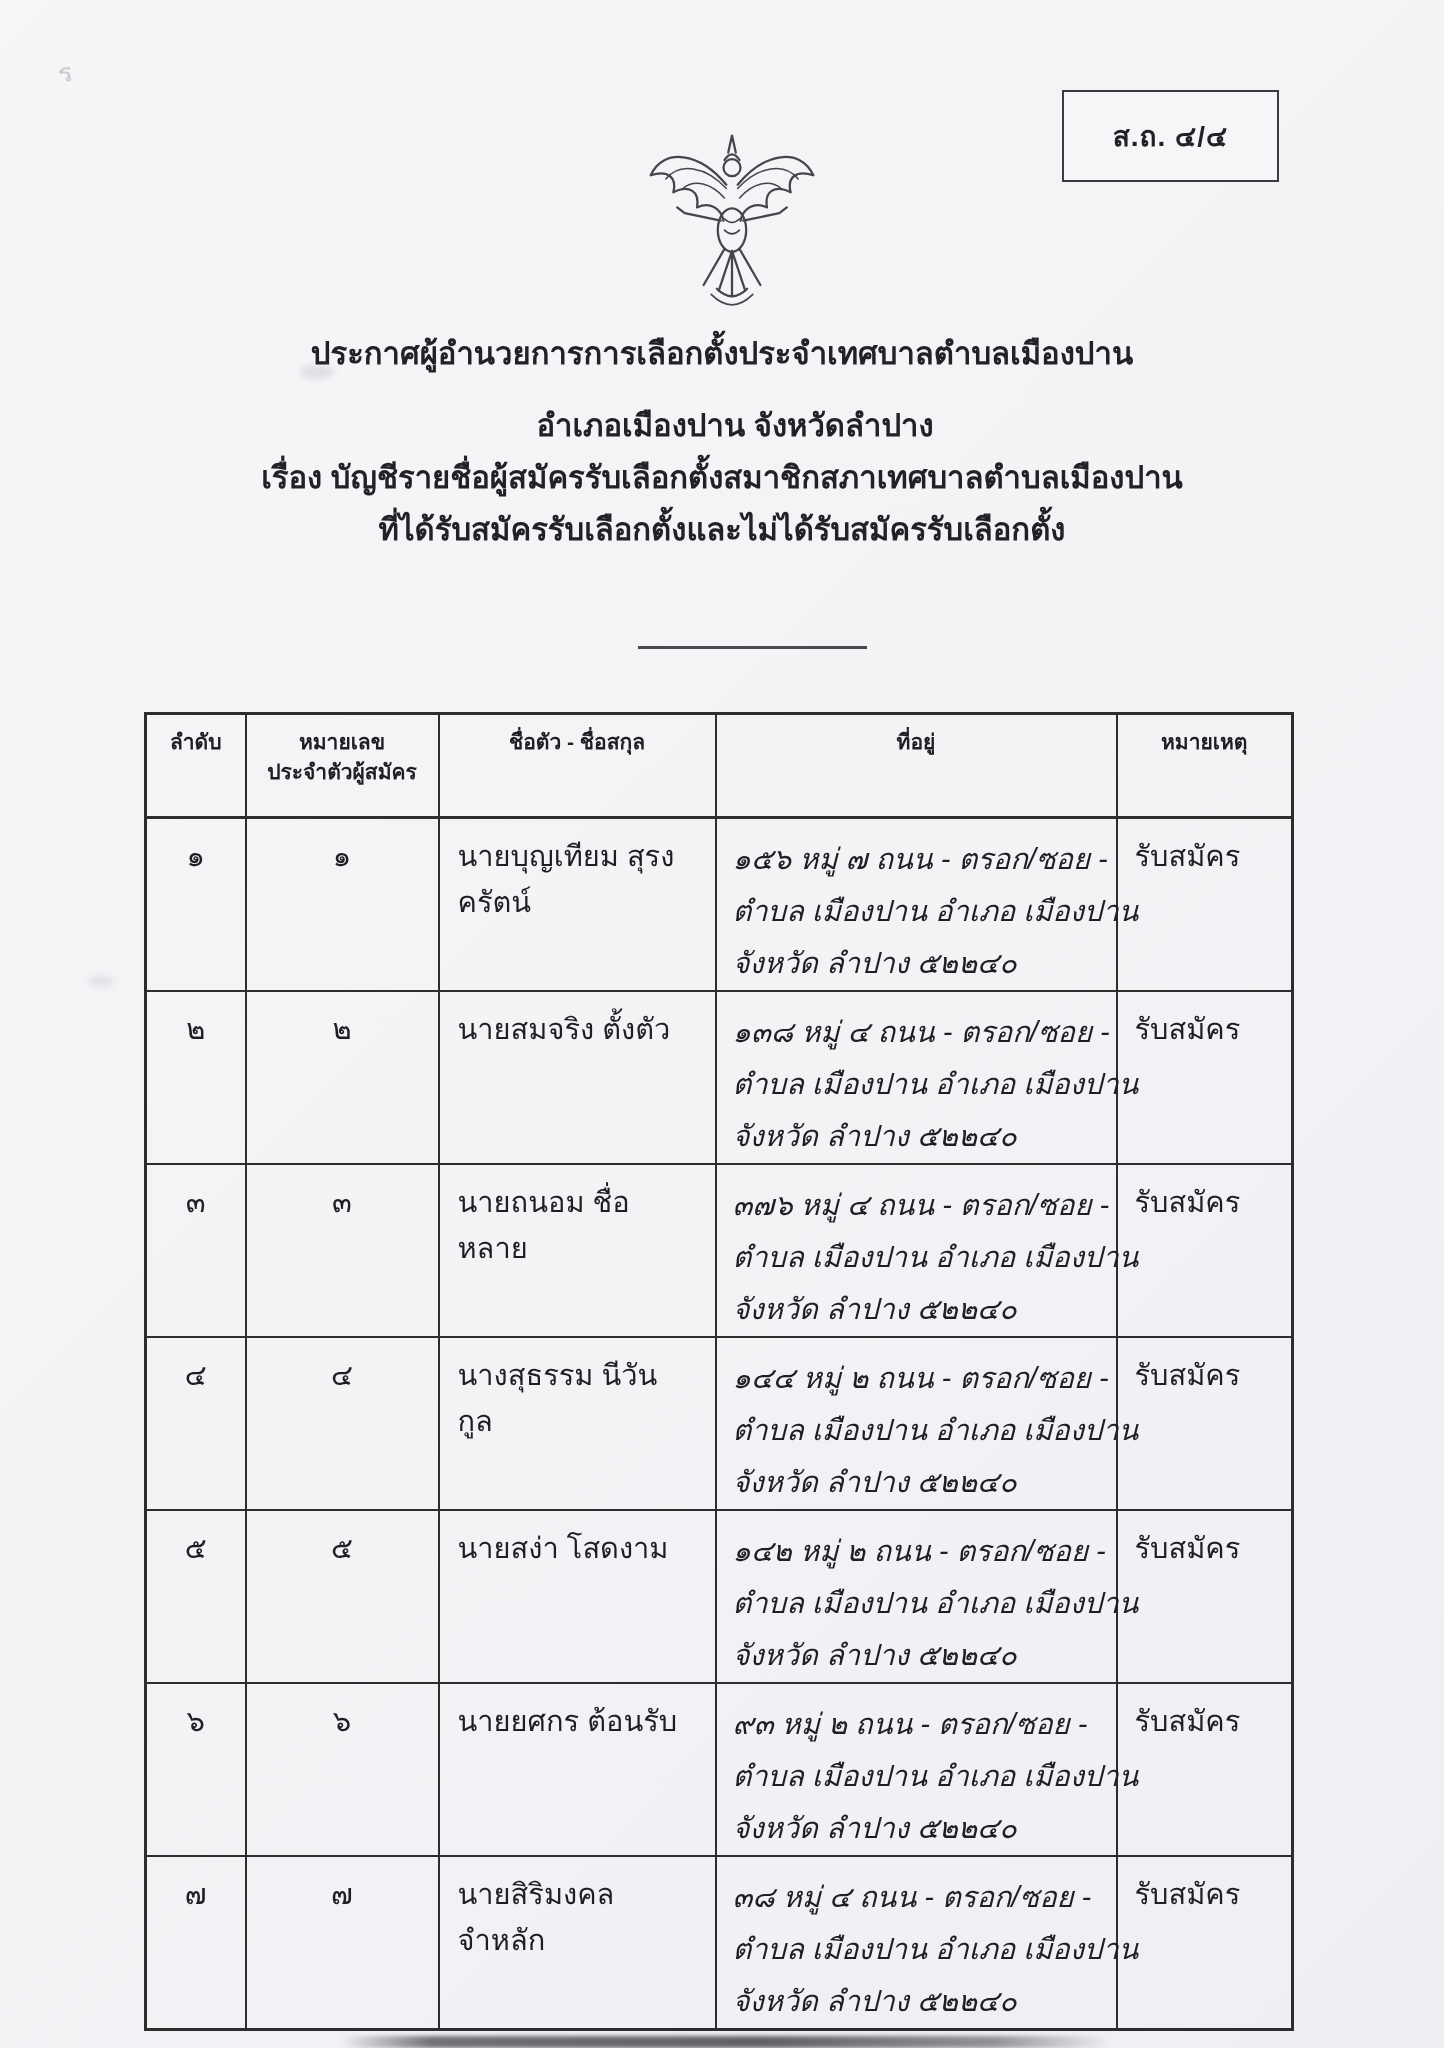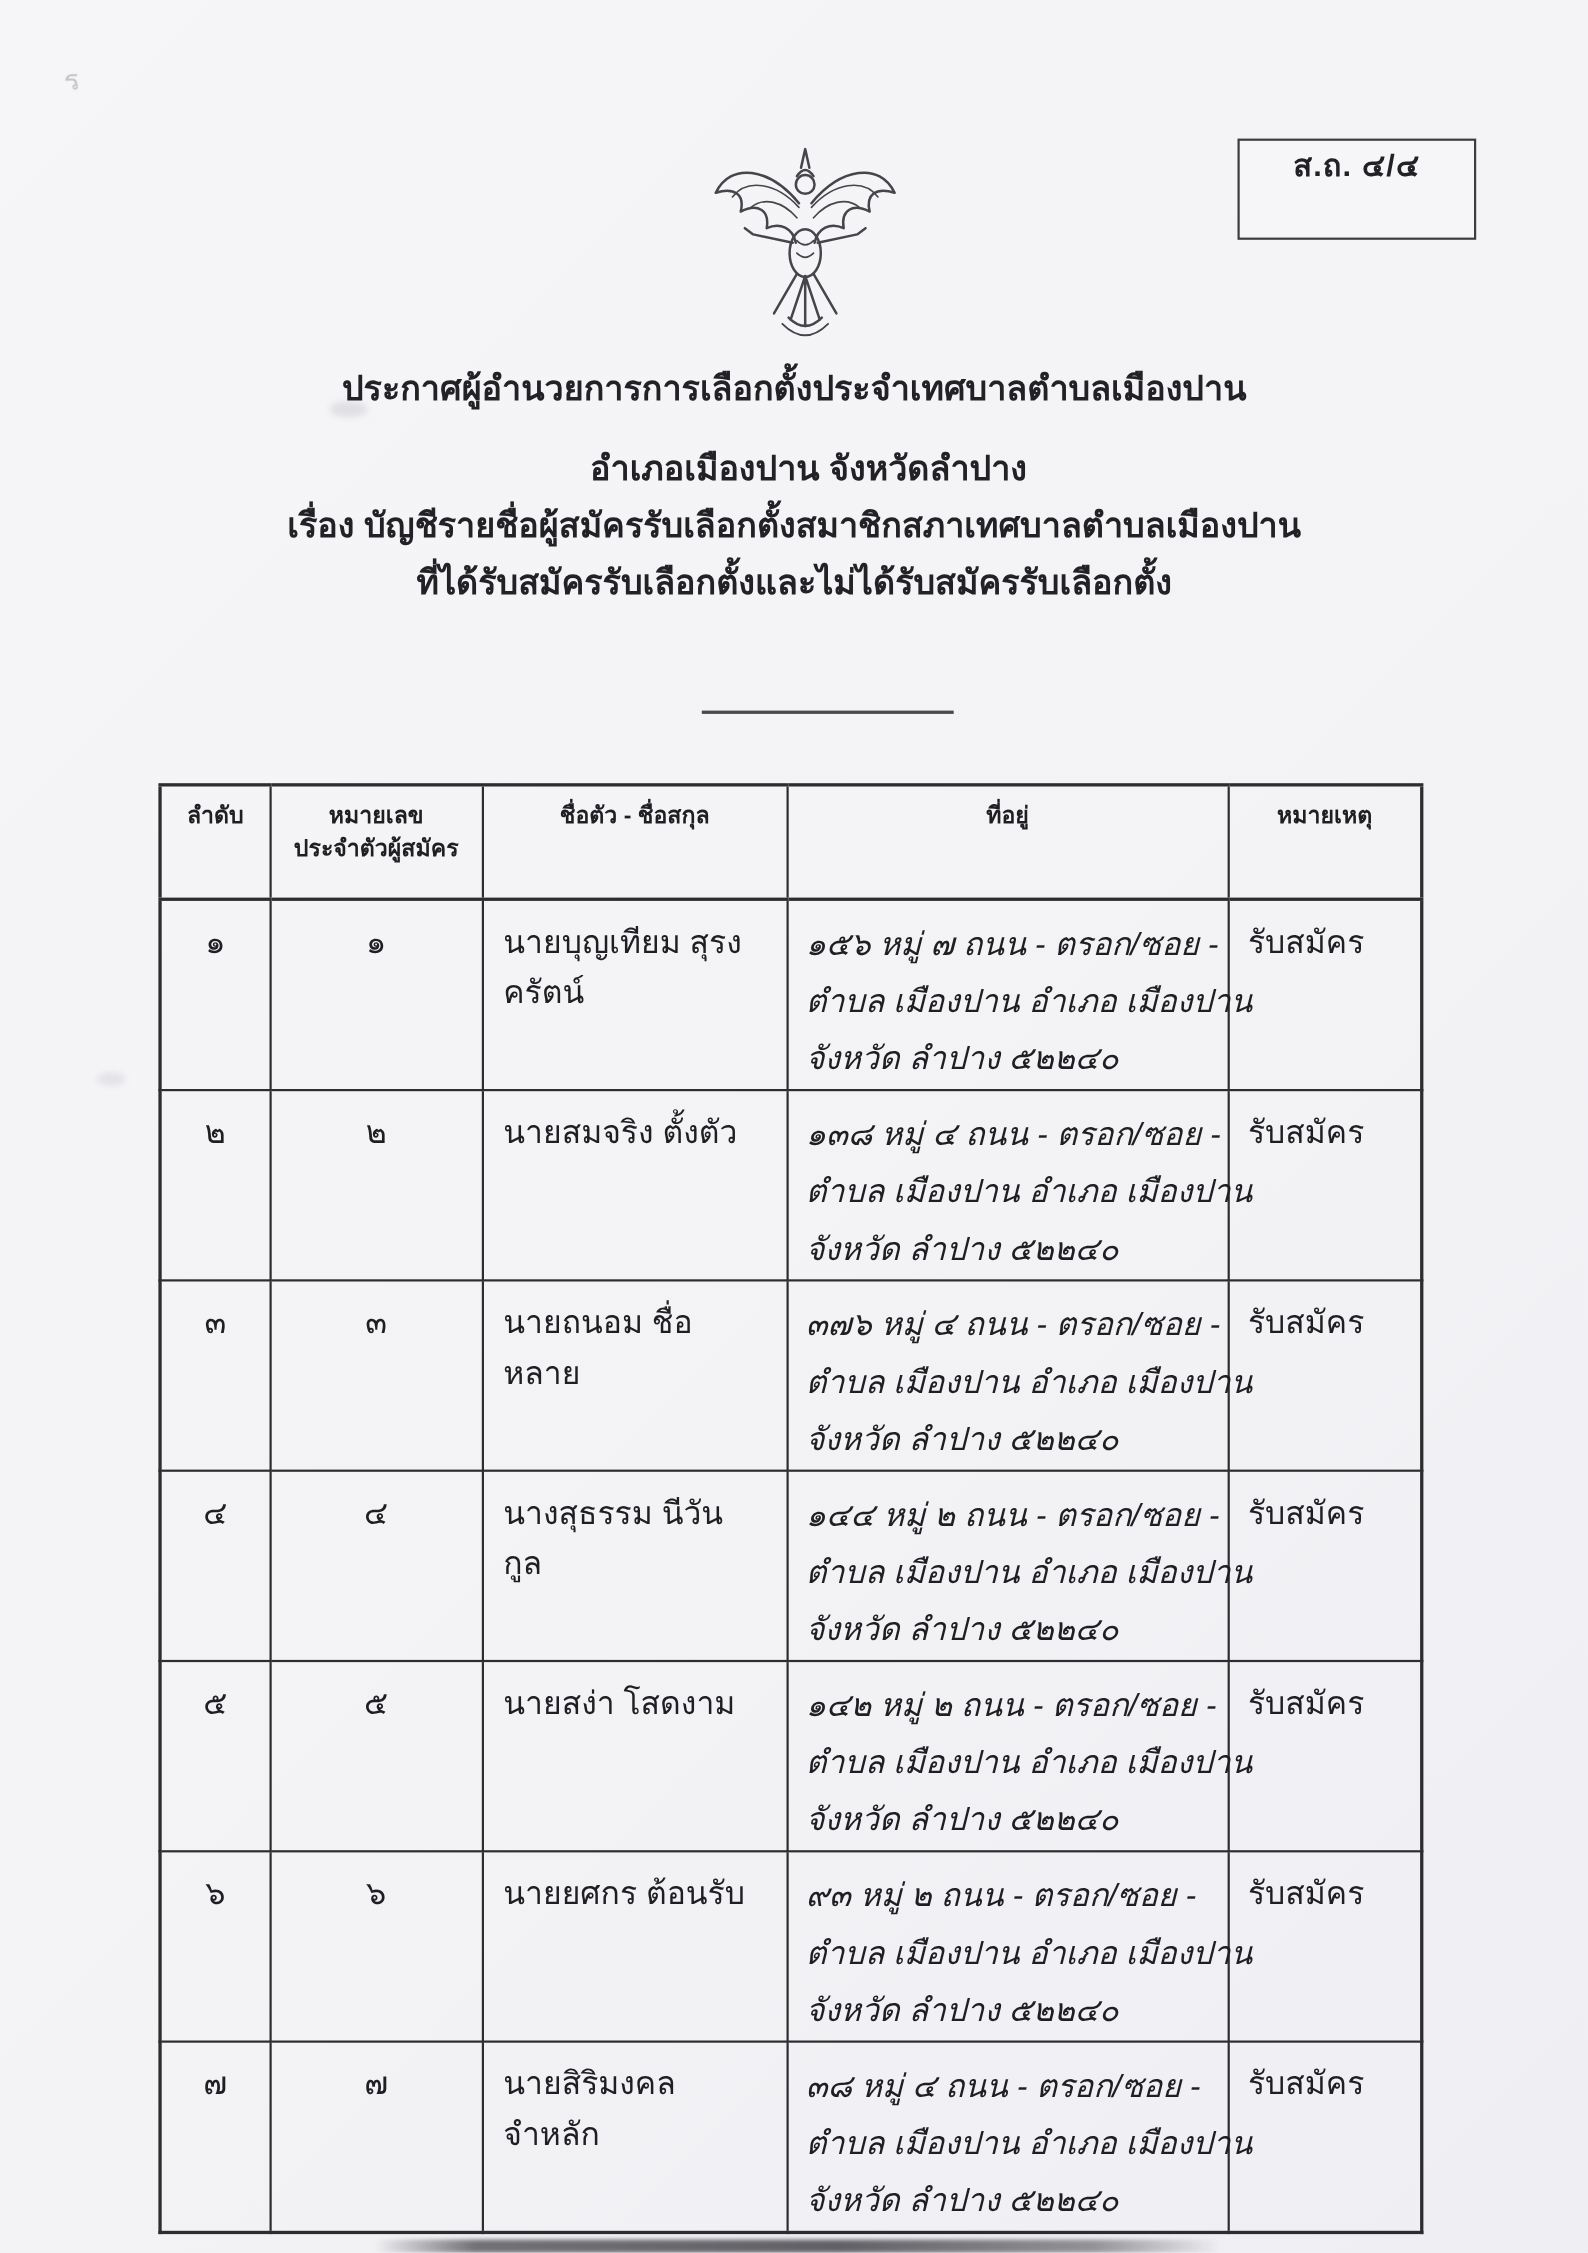--- a/index.html
+++ b/index.html
@@ -8,23 +8,23 @@
     background:#f4f4f6;
     font-family:"Liberation Sans","DejaVu Sans",sans-serif;
     color:#1f1f23;
   }
   .page{
     position:absolute;inset:0;
     background:linear-gradient(135deg,#f6f6f8 0%,#f3f3f6 55%,#efeff3 100%);
   }
   
   .badge{
-    position:absolute;left:1125px;top:90px;width:213px;height:88px;
+    position:absolute;left:1062px;top:90px;width:213px;height:88px;
     border:2.5px solid #3c3c40;background:#f6f6f8;
-    display:flex;justify-content:center;margin-top:36px;
+    display:flex;align-items:center;justify-content:center;
   }
   .badge span{font-size:28px;font-weight:600;letter-spacing:1px;color:#222226;}
   
   .emblem{position:absolute;left:636px;top:128px;width:192px;height:208px;}
   
   .title-line{
     position:absolute;left:0;width:1444px;text-align:center;
     font-size:31px;font-weight:600;line-height:1.45;color:#222226;
   }
   .t1{top:332px;}

